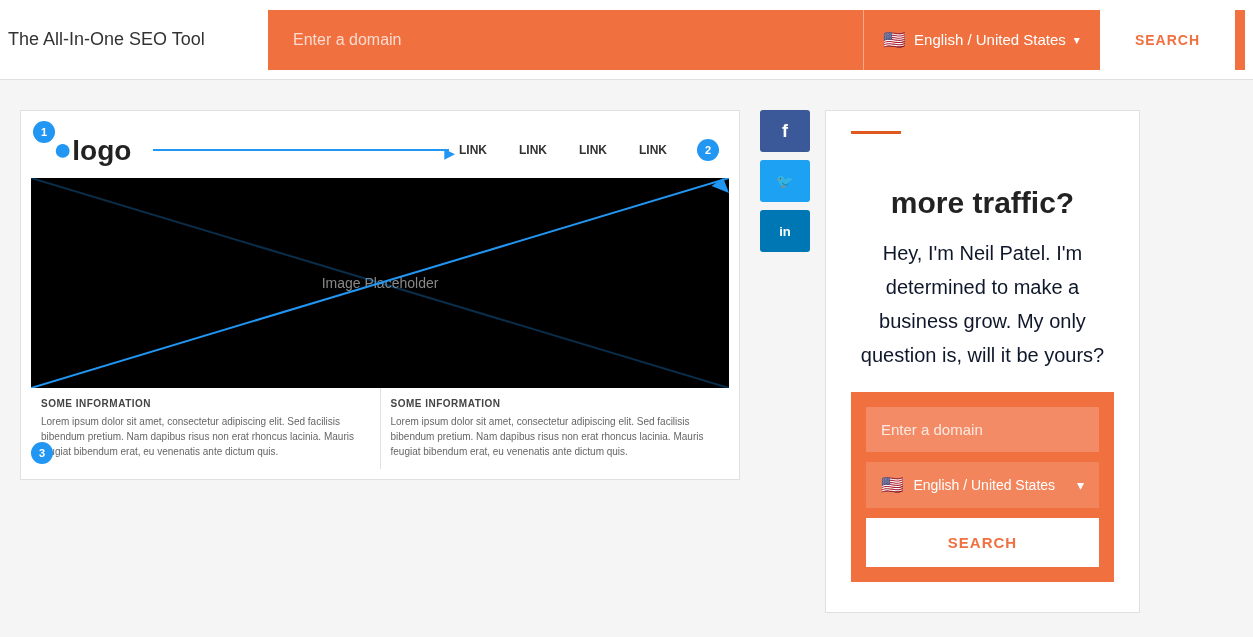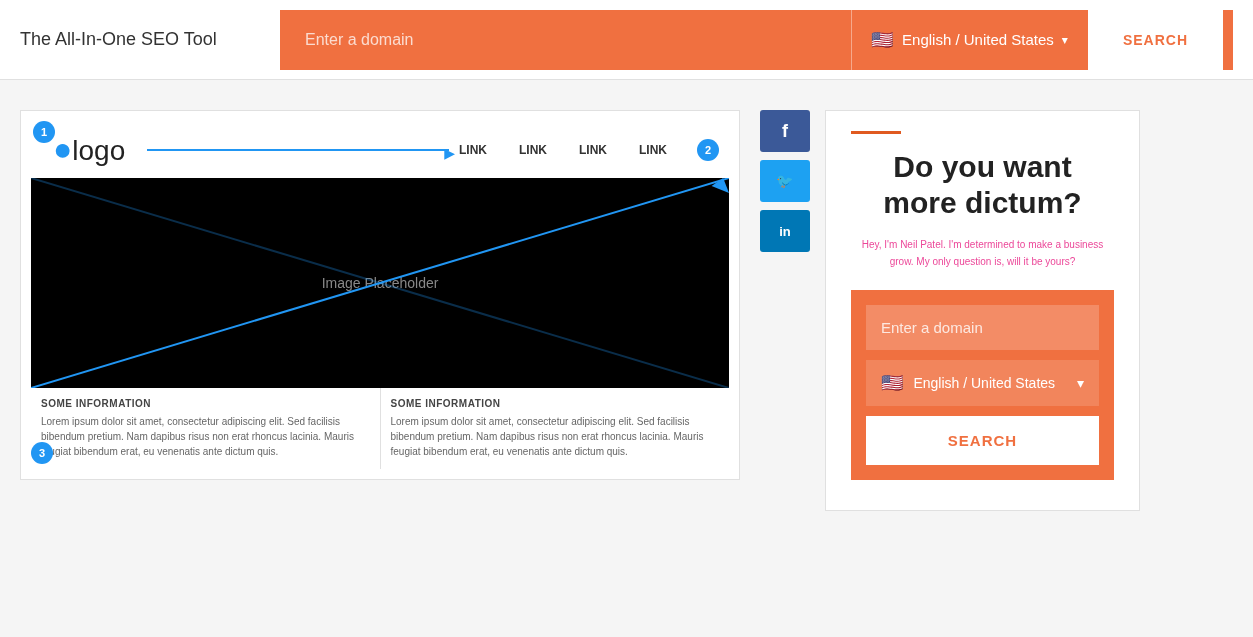--- a/index.html
+++ b/index.html
@@ -3,21 +3,21 @@
   <meta charset="utf-8">
   <style>
     * { box-sizing: border-box; margin: 0; padding: 0; }
     body { font-family: Arial, sans-serif; background: #f5f5f5; min-width: 1253px; }
 
     
     .header {
       display: flex;
       align-items: center;
       background: #fff;
-      padding: 0 20px;
+      padding: 0 8px;
       height: 80px;
       border-bottom: 1px solid #e0e0e0;
     }
     .header-logo {
       font-size: 18px;
       color: #333;
       flex: 0 0 260px;
     }
     .header-search-bar {
       display: flex;
@@ -247,22 +247,22 @@
     }
     .cta-heading {
       font-size: 30px;
       color: #222;
       line-height: 1.2;
       margin-bottom: 15px;
       text-align: center;
     }
     .cta-heading strong { font-weight: 900; }
     .cta-subtext {
-      font-size: 10px;
-      color: #ec4899;
+      font-size: 20px;
+      color: #0f172a;
       text-align: center;
       line-height: 1.7;
       margin-bottom: 20px;
     }
 
     
     .cta-form {
       background: #f07040;
       padding: 15px;
       display: flex;
@@ -328,21 +328,21 @@
 
 <div class="main-content">
 
   <div class="left-content">
 
     <div class="diagram-container" style="position:relative;">
 
       <div class="nav-bar-mock">
         <div class="logo-badge" style="position:relative; padding: 5px 12px 5px 12px;">
           <span class="badge-circle badge-1">1</span>
-          <span style="font-size:28px; font-weight:normal;">
+          <span style="font-size:28px; font-weight:bold;">
             <span style="color:#2196f3; font-size:32px;">●</span><span>logo</span>
           </span>
         </div>
 
         <div style="flex:1; display:flex; align-items:center; padding: 0 10px;">
           <div style="flex:1; height:2px; background:#2196f3; position:relative;">
             <div style="position:absolute; right:-6px; top:-4px; color:#2196f3; font-size:14px;">▶</div>
           </div>
         </div>
         <div class="nav-links">
@@ -391,22 +391,22 @@
           <span style="font-size:14px;">🐦</span>
         </button>
         <button class="social-btn li-btn">
           <span style="font-weight:bold; font-size:13px;">in</span>
         </button>
       </div>
 
       <div class="cta-widget" style="flex:1;">
         <div class="cta-accent-line"></div>
         <h2 class="cta-heading">
-          <span>Do you want</span><br>
-          <strong>more dictum</strong><span>?</span>
+          <br>
+          <strong>more traffic</strong><span>?</span>
         </h2>
         <p class="cta-subtext">Hey, I'm Neil Patel. I'm determined to make a business grow. My only question is, will it be yours?</p>
         <div class="cta-form">
           <input class="cta-domain-input" type="text" placeholder="Enter a domain" style="">
           <div class="cta-lang-row">
             <span class="flag-emoji">🇺🇸</span>
             <span>English / United States</span>
             <span class="chevron-right">▾</span>
           </div>
           <button class="cta-search-btn">SEARCH</button>

